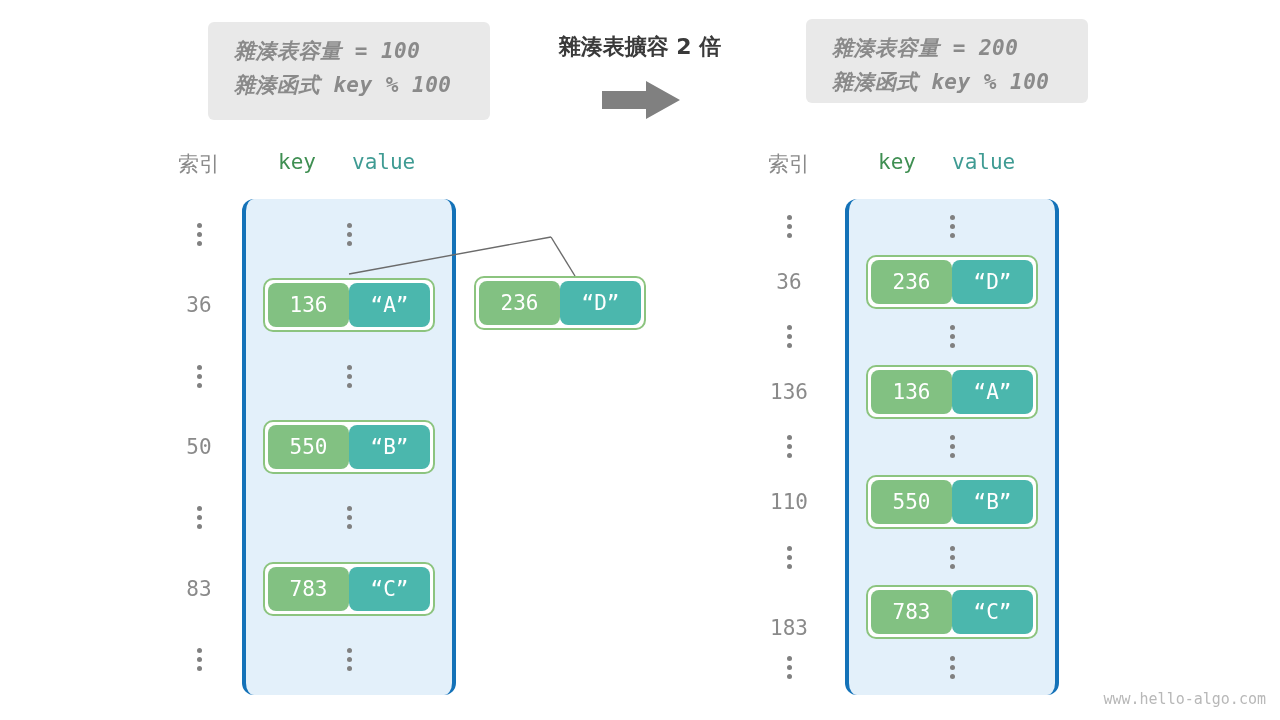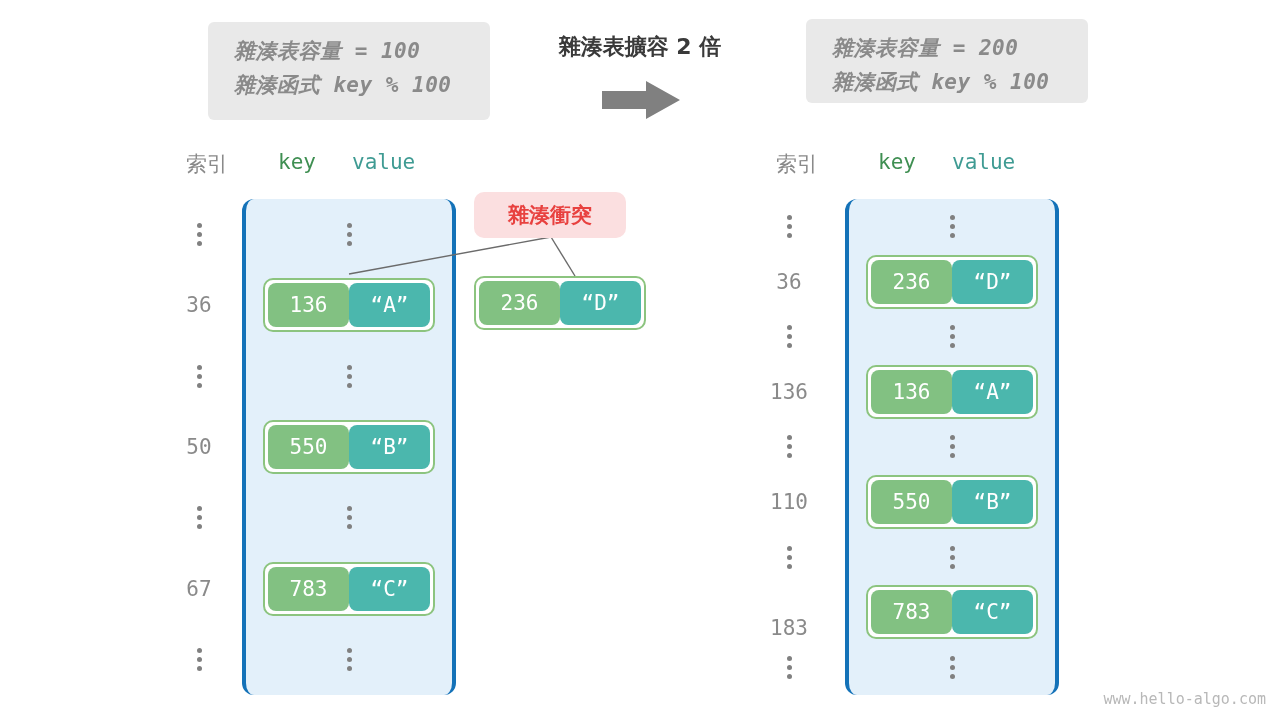--- a/index.html
+++ b/index.html
@@ -62,21 +62,21 @@
     height: 40px;
   }
 
   
   .hdr {
     position: absolute;
     font-size: 21px;
     font-family: "DejaVu Sans Mono", "Liberation Mono", monospace;
     white-space: pre;
   }
-  .hdr-index { color: #8a8a8a; font-family: Liberation Serif, serif; margin-left: 8px; }
+  .hdr-index { color: #8a8a8a; font-family: Liberation Serif, serif; }
   .hdr-key   { color: #3f8f52; }
   .hdr-value { color: #3f9b93; }
 
   
   .table-wrap { position: absolute; }
   .bucket {
     position: absolute;
     background: #e3f0fa;
     border-left: 4px solid #1472b8;
     border-right: 4px solid #1472b8;
@@ -260,41 +260,40 @@
         <span>50</span>
       </div>
       <div class="idx" style="left: 0px; top: 283.429px; width: 100%; height: 70.8571px; display: flex; align-items: center; justify-content: center;">
         <div class="vdots">
           <i></i>
           <i></i>
           <i></i>
         </div>
       </div>
       <div class="idx" style="left: 0px; top: 354.286px; width: 100%; height: 70.8571px; display: flex; align-items: center; justify-content: center;">
-        <span>67</span>
+        <span>83</span>
       </div>
       <div class="idx" style="left: 0px; top: 425.143px; width: 100%; height: 70.8571px; display: flex; align-items: center; justify-content: center;">
         <div class="vdots">
           <i></i>
           <i></i>
           <i></i>
         </div>
       </div>
     </div>
 
   <div class="pair" id="overflow-pair" style="position:absolute; left:474px; top:276px; width:172px; height:54px;">
     <div class="cell key" style="width:82px;">236</div>
     <div class="cell value" style="width:82px;">“D”</div>
   </div>
 
   <svg id="leader-lines">
     <path d="M349 274 L551 237" stroke="#6b6b6b" stroke-width="1.4" fill="none"></path>
     <path d="M551 237 L575 276" stroke="#6b6b6b" stroke-width="1.4" fill="none"></path>
   </svg>
-  <div id="collision-label" style="left:474px; top:192px; width:152px; height:46px;">雜湊衝突</div>
 
   <div class="hdr hdr-index" style="left:760px; top:150px; width:58px; text-align:center;">索引</div>
   <div class="hdr hdr-key" style="left:878px; top:150px;">key</div>
   <div class="hdr hdr-value" style="left:952px; top:150px;">value</div>
 
   <div class="bucket" id="bucket-after" style="left:845px; top:199px; width:214px; height:496px;"></div>
   <div class="table-wrap" id="rows-after" style="left:845px; top:199px; width:214px; height:496px;">
       <div class="row" style="position: absolute; left: 0px; top: 0px; width: 100%; height: 55.1111px;">
         <div class="vdots">
           <i></i>

